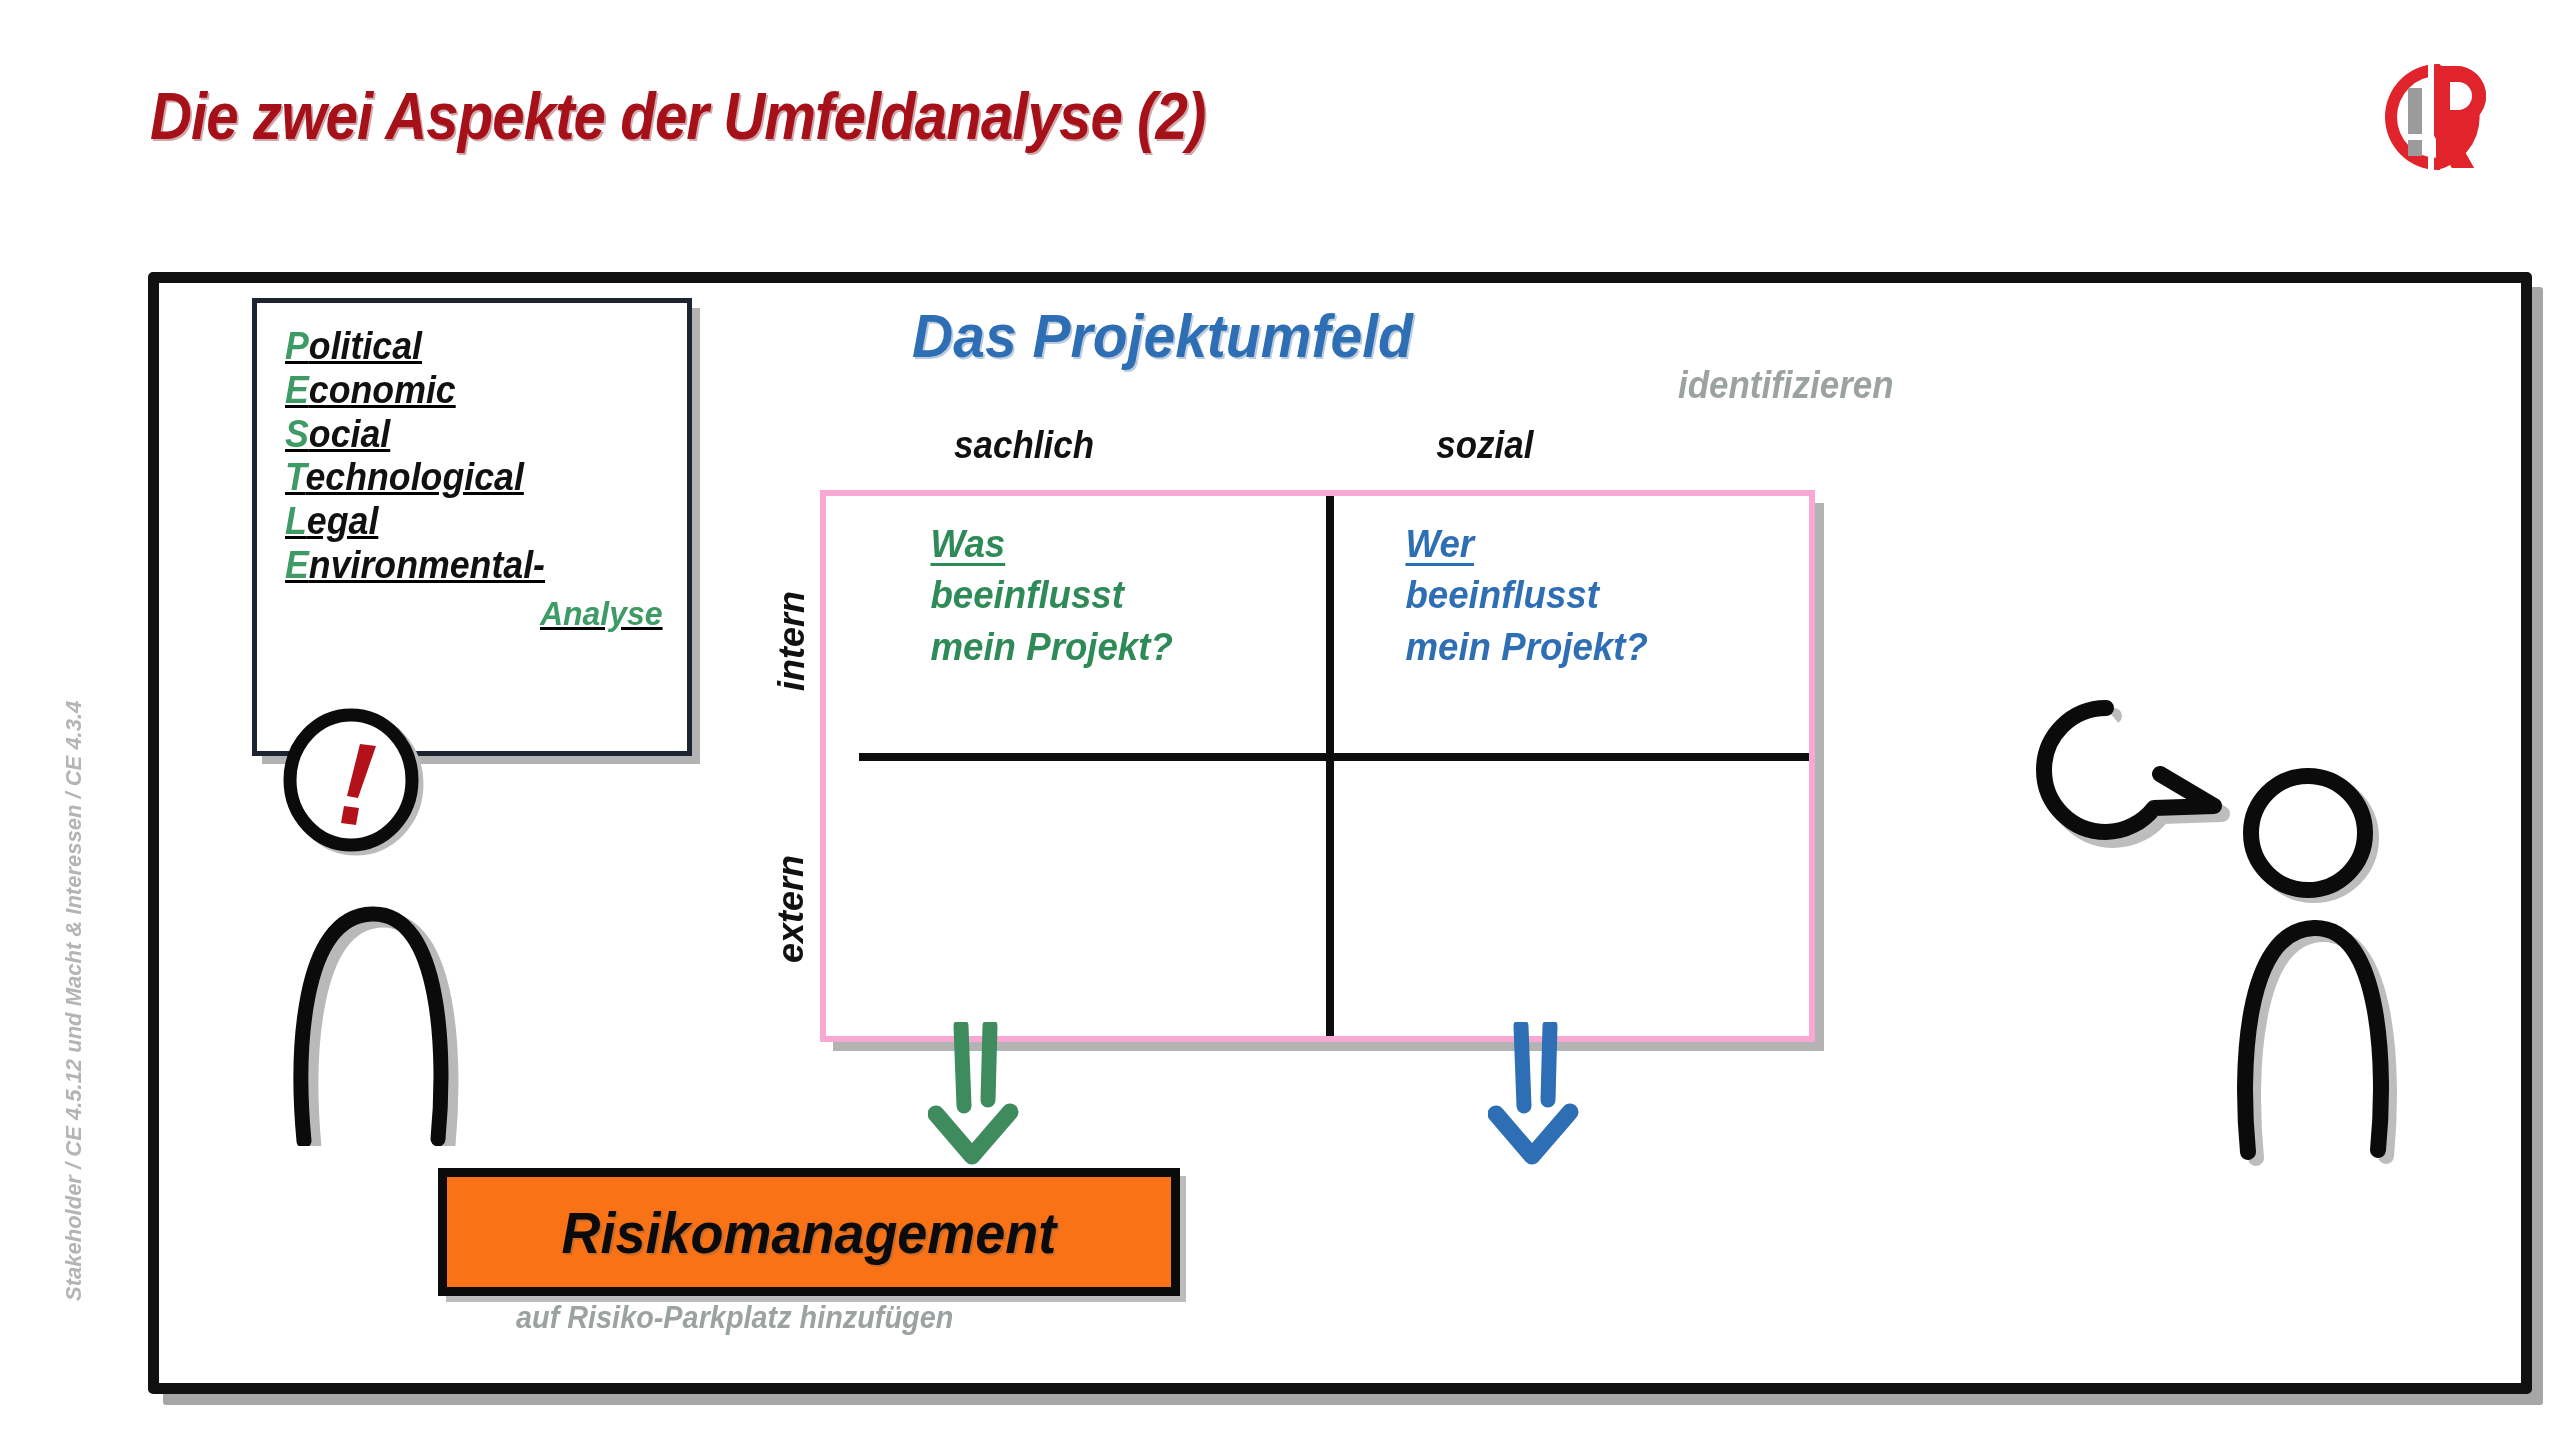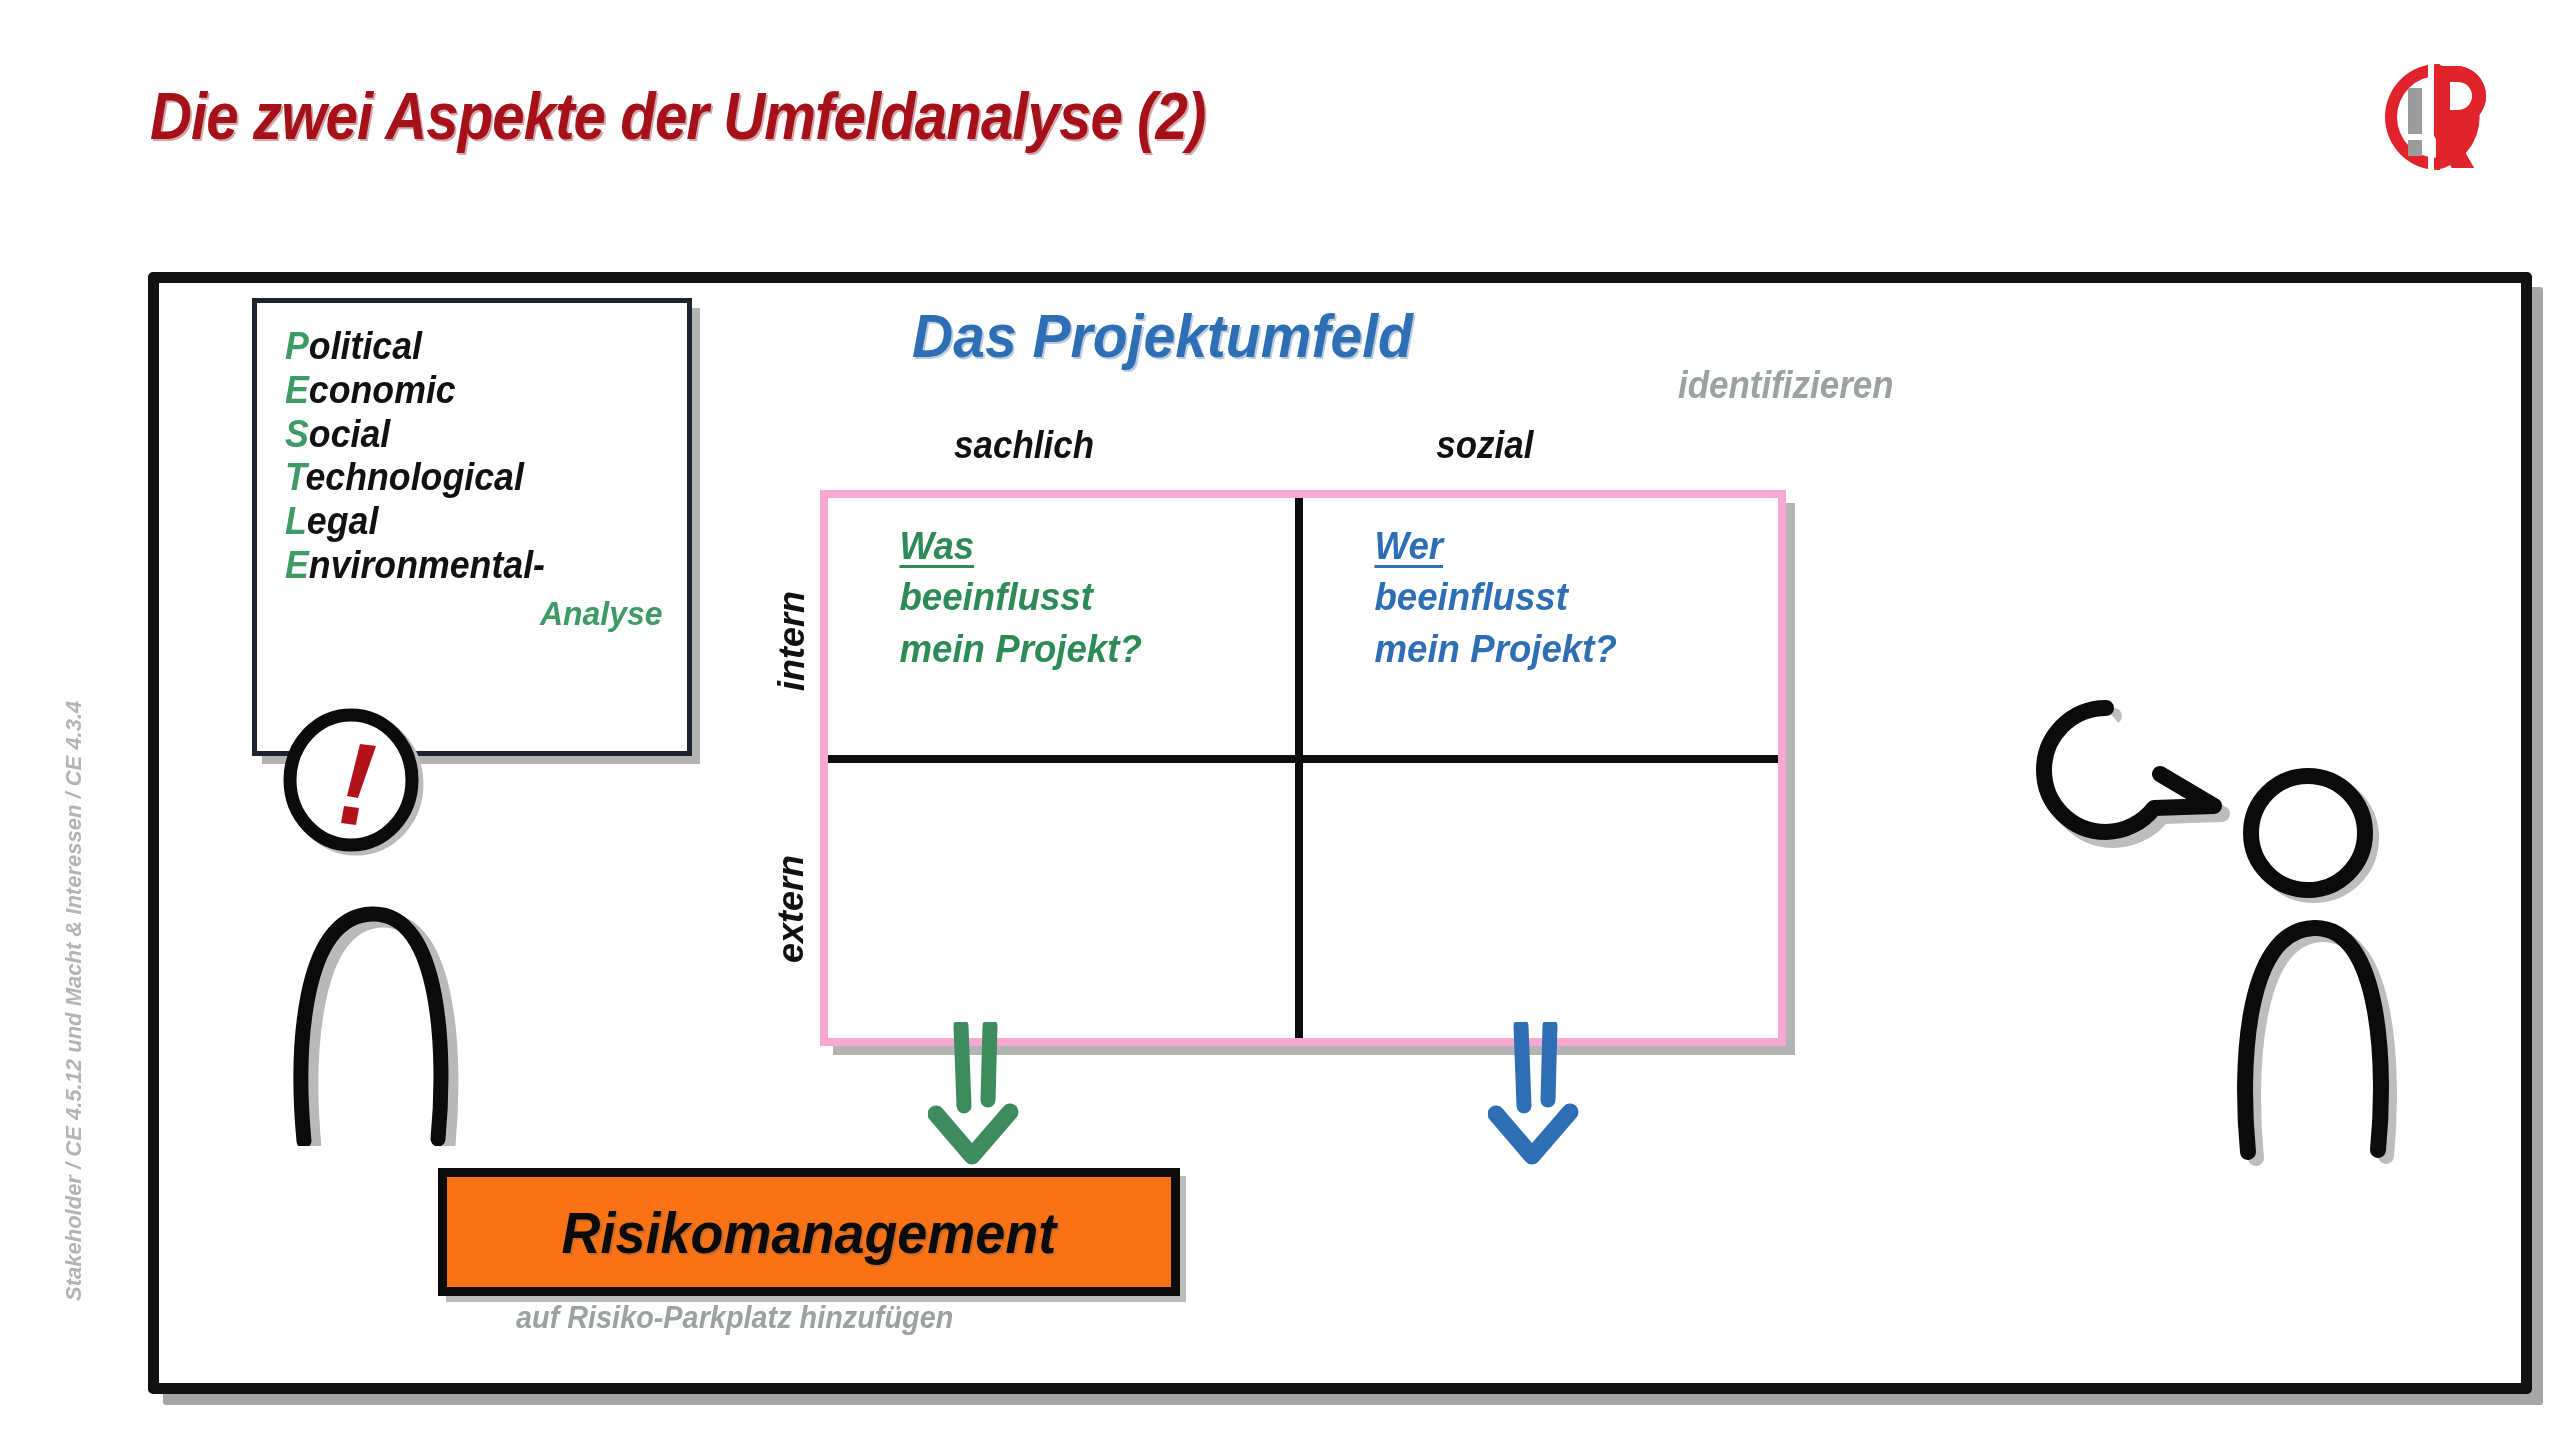--- a/index.html
+++ b/index.html
@@ -46,20 +46,21 @@
     box-shadow:13px 13px 0 -2px rgba(150,150,150,.85);
   }
 
   
   #pestle-card{
     position:absolute;left:252px;top:298px;
     width:430px;height:448px;
     border:5px solid #1b2430;
     background:#ffffff;
     box-shadow:9px 9px 0 -1px rgba(160,160,160,.8);
+    text-decoration:underline;
   }
   .pestle-list{padding:22px 0 0 28px;}
   .pestle-row{
     font-size:38px;font-weight:bold;font-style:italic;
     color:#111111;line-height:1.152;
     transform:scaleX(0.94);transform-origin:left center;
     white-space:nowrap;
   }
   .pestle-row .lead{color:#3E9B66;}
   #pestle-analyse{
@@ -101,26 +102,27 @@
     transform:scaleX(0.92);
     white-space:nowrap;
   }
   #col-header-sachlich{left:948px;}
   #col-header-sozial{left:1432px;}
 
   
   #matrix{
     position:absolute;left:820px;top:490px;
     width:950px;height:540px;
-    border:8px solid #f9a8d4;
+    border:6px solid #f9a8d4;
     background:#ffffff;
     box-shadow:11px 11px 0 -2px rgba(160,160,160,.8);
     display:grid;
     grid-template-columns:1fr 1fr;
     grid-template-rows:265px 1fr;
+    padding-left:33px;
   }
   .cell{position:relative;background:#fff;}
   #cell-intern-sachlich{border-right:8px solid #0d0d0d;border-bottom:8px solid #0d0d0d;}
   #cell-intern-sozial{border-bottom:8px solid #0d0d0d;}
   #cell-extern-sachlich{border-right:8px solid #0d0d0d;}
   .cell-text{
     padding:22px 0 0 76px;
     font-size:39px;font-weight:bold;font-style:italic;
     line-height:1.32;
     transform:scaleX(0.94);transform-origin:left top;

